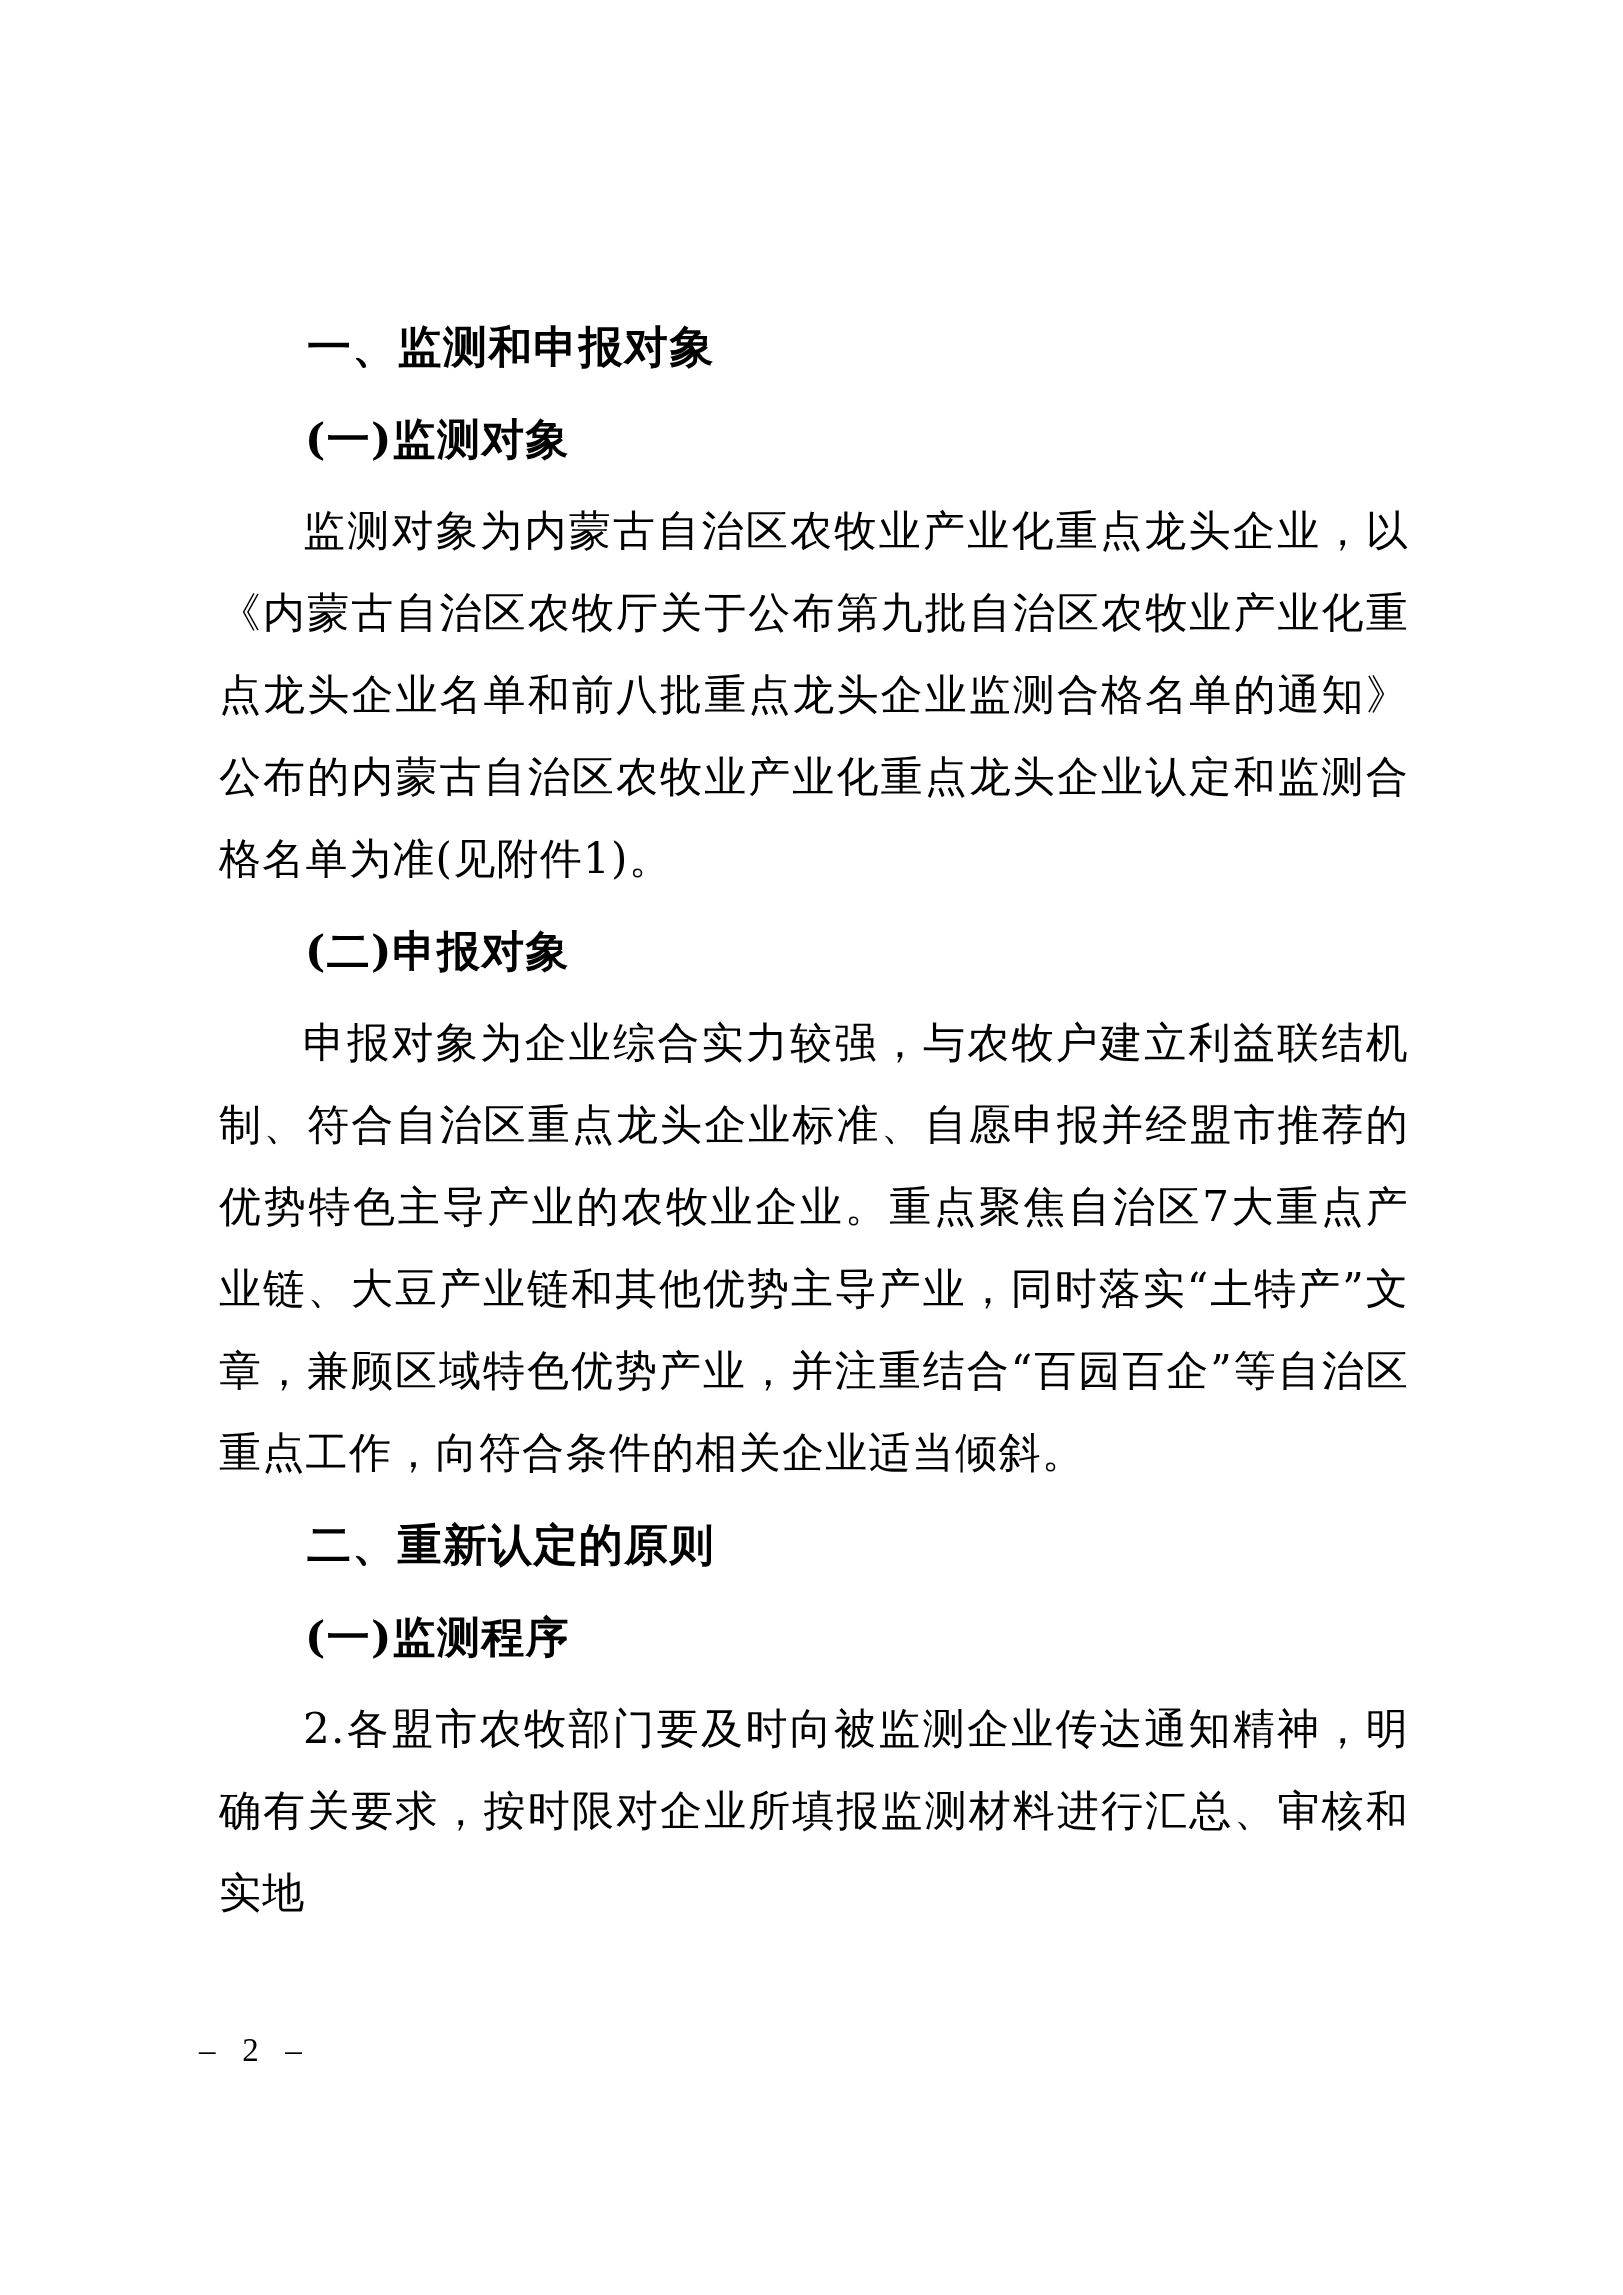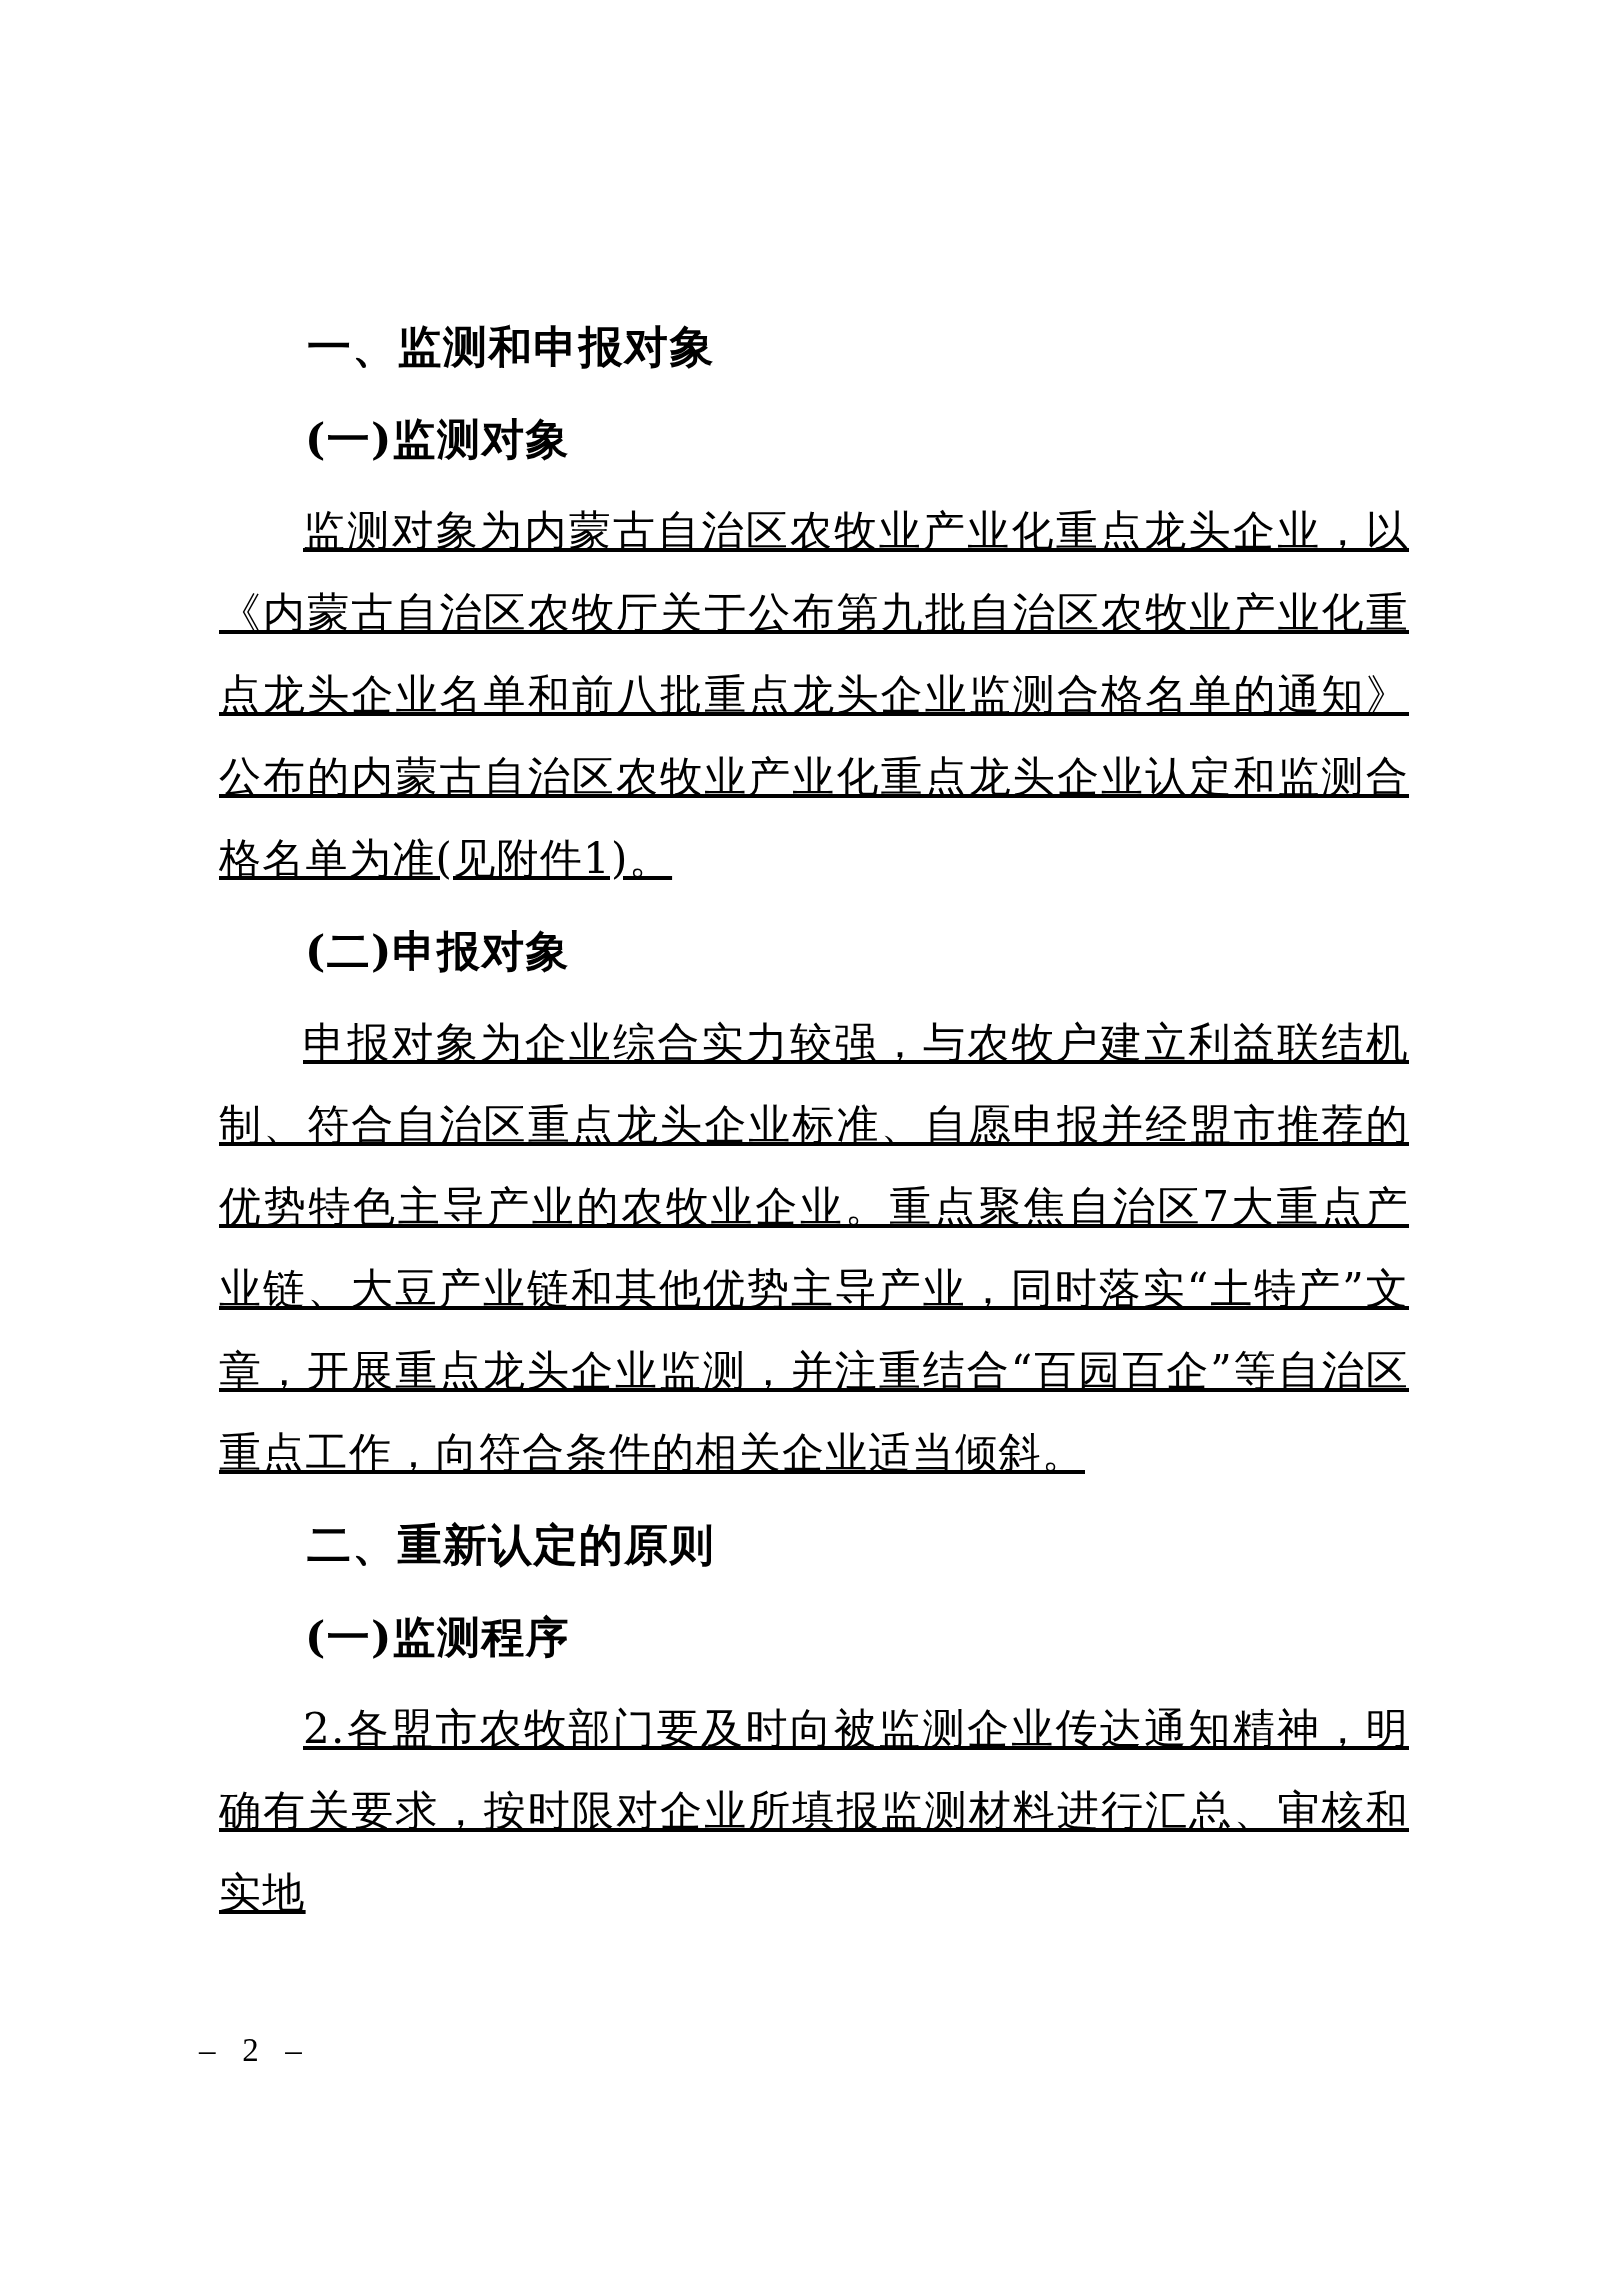--- a/index.html
+++ b/index.html
@@ -43,42 +43,41 @@
   .h2 {
     font-family: "DejaVu Serif", serif;
     font-weight: bold;
     font-size: 43px;
   }
   .para {
     font-family: "DejaVu Serif", serif;
     font-weight: normal;
     font-size: 42px;
     text-align: justify;
-    text-decoration: underline;
   }
   .footer {
     position: absolute;
     left: 199px;
     top: 2032px;
     font-family: "Liberation Serif", serif;
     font-size: 33px;
     letter-spacing: 9.2px;
     color: #000000;
   }
 </style>
 </head>
 <body>
 
 <div class="page">
   <div class="content">
     <div class="h1">一、监测和申报对象</div>
     <div class="h2">(一)监测对象</div>
     <p class="para">监测对象为内蒙古自治区农牧业产业化重点龙头企业，以《内蒙古自治区农牧厅关于公布第九批自治区农牧业产业化重点龙头企业名单和前八批重点龙头企业监测合格名单的通知》公布的内蒙古自治区农牧业产业化重点龙头企业认定和监测合格名单为准(见附件1)。</p>
     <div class="h2">(二)申报对象</div>
-    <p class="para">申报对象为企业综合实力较强，与农牧户建立利益联结机制、符合自治区重点龙头企业标准、自愿申报并经盟市推荐的优势特色主导产业的农牧业企业。重点聚焦自治区7大重点产业链、大豆产业链和其他优势主导产业，同时落实“土特产”文章，开展重点龙头企业监测，并注重结合“百园百企”等自治区重点工作，向符合条件的相关企业适当倾斜。</p>
+    <p class="para">申报对象为企业综合实力较强，与农牧户建立利益联结机制、符合自治区重点龙头企业标准、自愿申报并经盟市推荐的优势特色主导产业的农牧业企业。重点聚焦自治区7大重点产业链、大豆产业链和其他优势主导产业，同时落实“土特产”文章，兼顾区域特色优势产业，并注重结合“百园百企”等自治区重点工作，向符合条件的相关企业适当倾斜。</p>
     <div class="h1">二、重新认定的原则</div>
     <div class="h2">(一)监测程序</div>
     <p class="para">2.各盟市农牧部门要及时向被监测企业传达通知精神，明确有关要求，按时限对企业所填报监测材料进行汇总、审核和实地</p>
   </div>
 
   <div class="footer">– 2 –</div>
 </div>
 
 
 </body></html>

